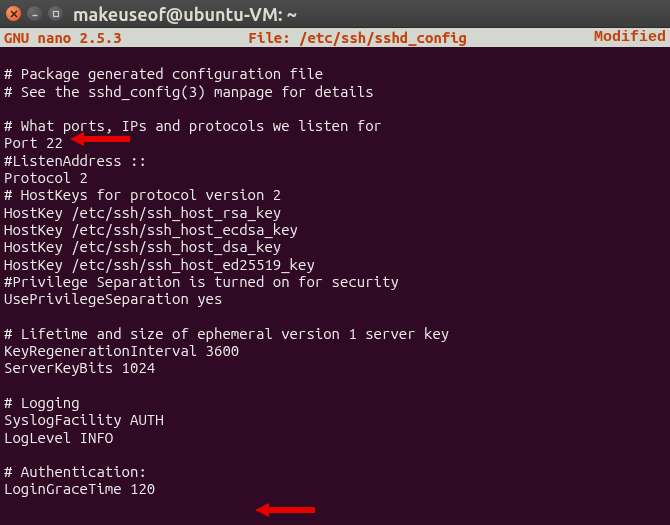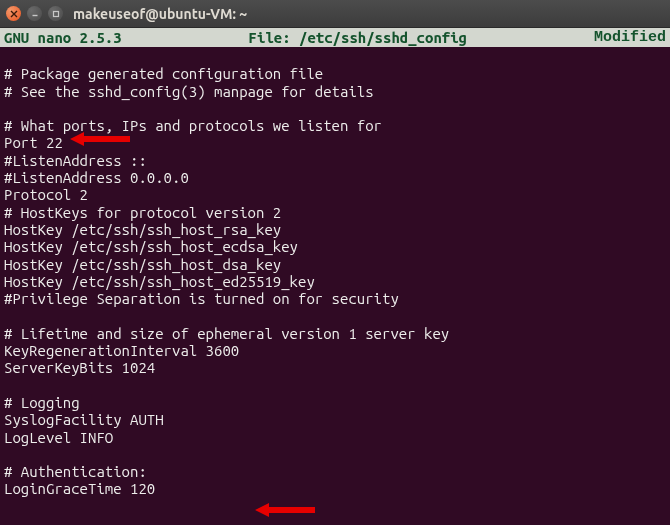--- a/index.html
+++ b/index.html
@@ -40,28 +40,28 @@
     }
     .btn-min, .btn-max {
       background: radial-gradient(circle at 30% 30%, #6a6a6a, #4a4a4a);
     }
     .window-btn svg {
       width: 8px;
       height: 8px;
     }
     .title-text {
       color: #dfdbd2;
-      font-size: 14px;
+      font-size: 18px;
       font-weight: bold;
       margin-left: 10px;
       font-family: "Ubuntu", sans-serif;
     }
     .nano-header {
       background: #d3d7cf;
-      color: #14532d;
+      color: #c2410c;
       height: 19px;
       display: flex;
       align-items: center;
       font-size: 15px;
       font-weight: bold;
       padding: 0 4px;
     }
     .nano-left {
       flex: 0 0 auto;
       padding-right: 20px;
@@ -129,28 +129,28 @@
 
 <div class="terminal-body">
   <div id="lines-container">
       <div class="line"> </div>
       <div class="line"># Package generated configuration file</div>
       <div class="line"># See the sshd_config(3) manpage for details</div>
       <div class="line"> </div>
       <div class="line"># What ports, IPs and protocols we listen for</div>
       <div class="line">Port 22</div>
       <div class="line">#ListenAddress ::</div>
-      <div class="line">#ListenAddress 0.0.0.0</div>
       <div class="line">Protocol 2</div>
       <div class="line"># HostKeys for protocol version 2</div>
       <div class="line">HostKey /etc/ssh/ssh_host_rsa_key</div>
       <div class="line">HostKey /etc/ssh/ssh_host_ecdsa_key</div>
       <div class="line">HostKey /etc/ssh/ssh_host_dsa_key</div>
       <div class="line">HostKey /etc/ssh/ssh_host_ed25519_key</div>
       <div class="line">#Privilege Separation is turned on for security</div>
+      <div class="line">UsePrivilegeSeparation yes</div>
       <div class="line"> </div>
       <div class="line"># Lifetime and size of ephemeral version 1 server key</div>
       <div class="line">KeyRegenerationInterval 3600</div>
       <div class="line">ServerKeyBits 1024</div>
       <div class="line"> </div>
       <div class="line"># Logging</div>
       <div class="line">SyslogFacility AUTH</div>
       <div class="line">LogLevel INFO</div>
       <div class="line"> </div>
       <div class="line"># Authentication:</div>

